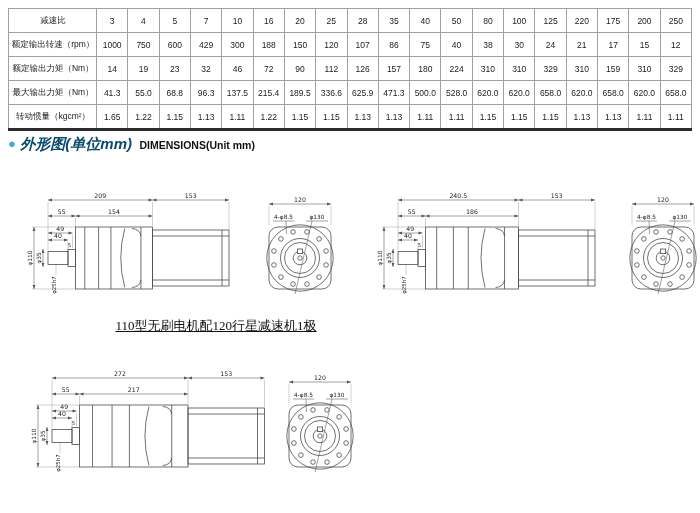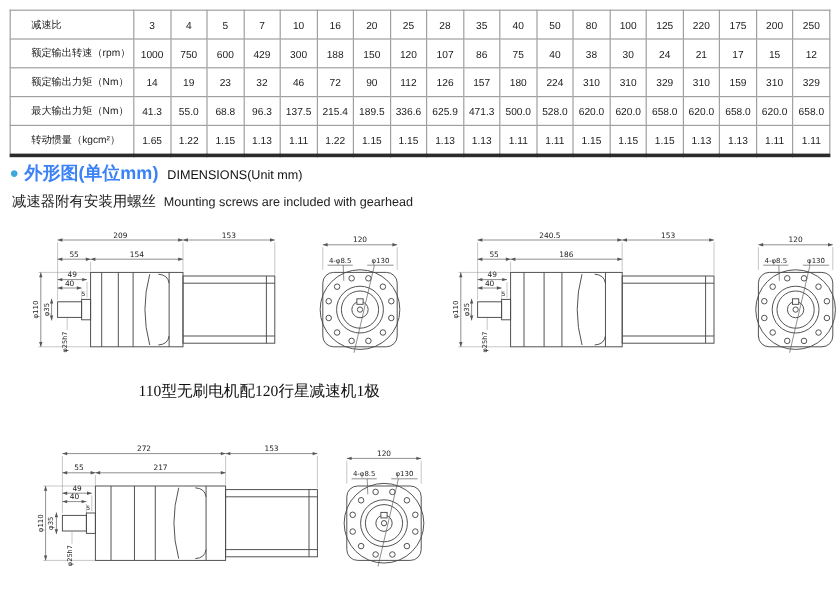--- a/index.html
+++ b/index.html
@@ -3,39 +3,39 @@
 <meta charset="utf-8">
 <style>
   html,body{margin:0;padding:0;background:#fff;}
   .page{position:relative;width:700px;height:513px;background:#fff;overflow:hidden;
         font-family:"Liberation Sans",sans-serif;}
   
   table.spec{position:absolute;left:8px;top:8px;width:684px;border-collapse:collapse;
              table-layout:fixed;border:1px solid #8a8a8a;border-bottom:3px solid #2b2b2b;}
   table.spec td{border:1px solid #a0a0a0;height:23px;padding:0 1px;text-align:center;
                 font-size:8.5px;color:#1b1b1b;overflow:hidden;white-space:nowrap;}
-  table.spec td.rowhdr{width:84px;text-align:left;padding-left:17px;font-size:8.5px;}
+  table.spec td.rowhdr{width:84px;text-align:center;padding-left:2px;font-size:8.5px;}
   
   .sec-head{position:absolute;left:8px;top:135px;white-space:nowrap;}
   .sec-head .bullet{color:#3fa9dc;font-size:13px;vertical-align:1px;}
-  .sec-head .t-cn{font-size:15px;font-weight:bold;color:#3b82f6;}
-  .sec-head .t-en{font-size:10.5px;font-weight:normal;color:#111;margin-left:3px;}
+  .sec-head .t-cn{font-size:15px;font-weight:bold;color:#0c4a6e;font-style:italic;}
+  .sec-head .t-en{font-size:10.5px;font-weight:bold;color:#111;margin-left:3px;}
   .sec-note{position:absolute;left:10px;top:159px;white-space:nowrap;}
   .sec-note .n-cn{font-size:12px;color:#222;}
   .sec-note .n-en{font-size:10.5px;color:#222;margin-left:2px;}
   
   svg.dwg{position:absolute;overflow:visible;}
   .ol{fill:none;stroke:#4b4b4b;stroke-width:0.8;}
   .dl{stroke:#555;stroke-width:0.55;fill:none;}
   .xl{stroke:#8a8a8a;stroke-width:0.4;fill:none;}
   .dt{font-family:"DejaVu Sans",sans-serif;fill:#222;}
   .ar{fill:#555;stroke:none;}
   .wh{fill:#fff;stroke:#4b4b4b;stroke-width:0.8;}
   .cap{position:absolute;text-align:center;font-family:"Liberation Serif",serif;
-       font-size:13px;color:#111;white-space:nowrap;}
+       font-size:13px;color:#111;white-space:nowrap;text-decoration:underline;}
 </style>
 </head>
 <body>
 
 <div class="page">
 
   <table class="spec">
     <tbody>
         <tr>
           <td class="rowhdr">减速比</td>
@@ -149,24 +149,20 @@
         </tr>
       </tbody>
   </table>
 
   <div class="sec-head">
     <span class="bullet">●</span>
     <span class="t-cn">外形图(单位mm)</span>
     <span class="t-en">DIMENSIONS(Unit mm)</span>
   </div>
 
-  <div class="sec-note">
-    <span class="n-cn">减速器附有安装用螺丝</span>
-    <span class="n-en">Mounting screws are included with gearhead</span>
-  </div>
 
   <svg id="dwg1" class="dwg" style="left:14px;top:190px;" width="336" height="122" viewBox="0 0 336 122">
       <g>
         <line x1="34" y1="12" x2="34" y2="60" class="xl"></line>
         <line x1="138.5" y1="12" x2="138.5" y2="36" class="xl"></line>
         <line x1="215" y1="12" x2="215" y2="39" class="xl"></line>
         <line x1="61.5" y1="28" x2="61.5" y2="36" class="xl"></line>
         <line x1="58.5" y1="45" x2="58.5" y2="58" class="xl"></line>
         <line x1="54" y1="52" x2="54" y2="60" class="xl"></line>
         <line x1="34" y1="10" x2="138.5" y2="10" class="dl"></line>

